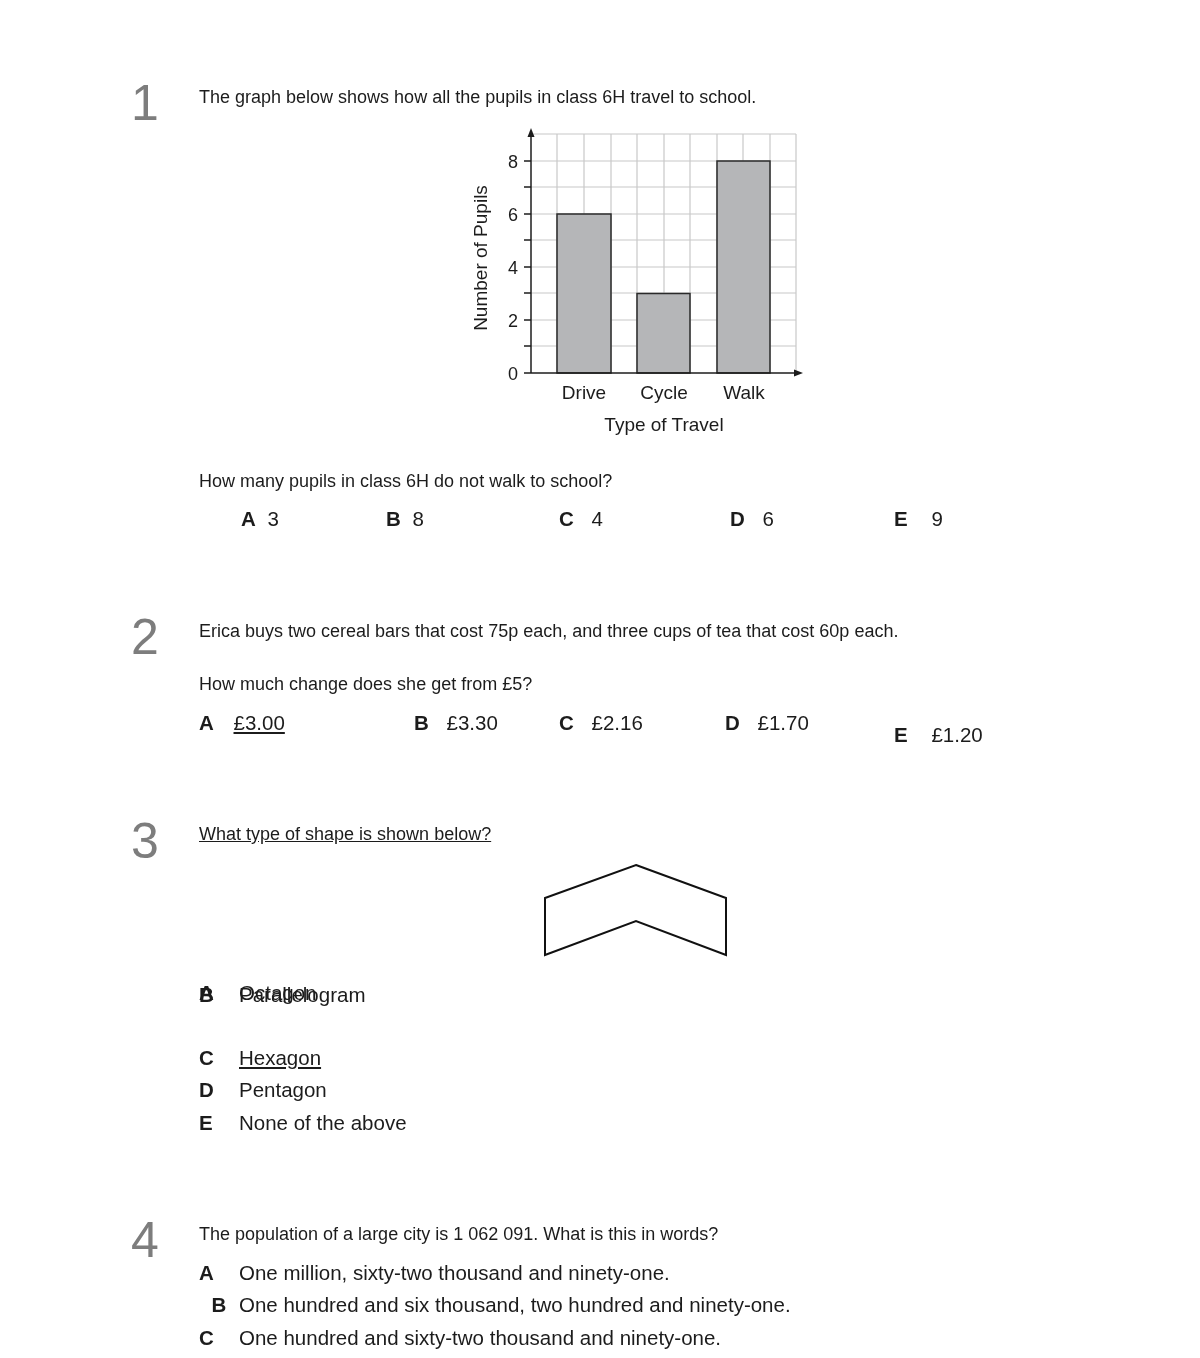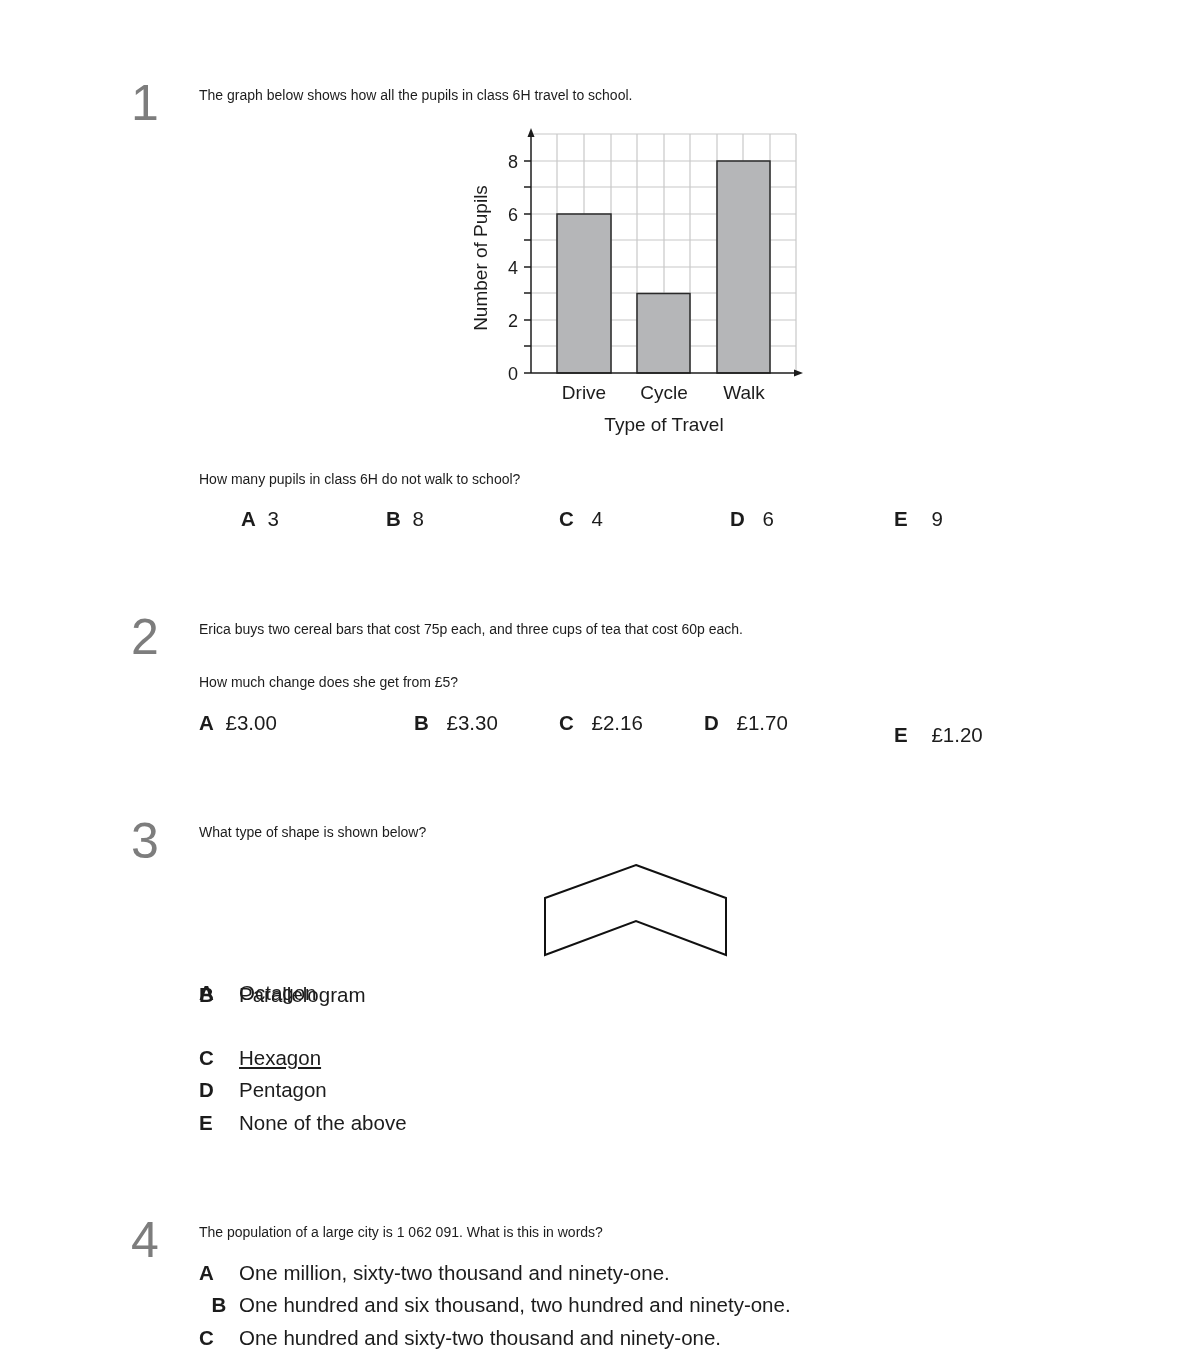--- a/index.html
+++ b/index.html
@@ -1,20 +1,20 @@
 <!DOCTYPE html>
 <html><head>
 <meta charset="utf-8">
 <style>
   html, body { margin: 0; padding: 0; background: #ffffff; }
   body { width: 1200px; height: 1358px; position: relative; overflow: hidden;
          font-family: "Liberation Sans", sans-serif; color: #1c1c1c; }
   .qnum { position: absolute; left: 131px; font-size: 50px; color: #7d7d7d;
           font-family: "Liberation Sans", sans-serif; font-weight: normal; line-height: 1; }
-  .text { position: absolute; left: 199px; font-size: 14px; line-height: 1; white-space: nowrap; }
+  .text { position: absolute; left: 199px; font-size: 18px; line-height: 1; white-space: nowrap; }
   .opt-row { position: absolute; left: 199px; font-size: 20.5px; line-height: 1; white-space: nowrap; }
   .opt { position: absolute; top: 0; white-space: nowrap; }
   .opt .letter { font-weight: bold; display: inline-block; }
   .opt .val { display: inline-block; }
   .vopt { position: absolute; left: 199px; font-size: 20.5px; line-height: 1; white-space: nowrap; }
   .vopt .letter { font-weight: bold; display: inline-block; width: 40px; }
   svg text { font-family: "Liberation Sans", sans-serif; fill: #1c1c1c; }
 </style>
 </head>
 <body>
@@ -89,29 +89,29 @@
   <div class="opt" style="left:187px;"><span class="letter">B</span> <span class="val" style="margin-left:6px;">8</span></div>
   <div class="opt" style="left:360px;"><span class="letter">C</span> <span class="val" style="margin-left:12px;">4</span></div>
   <div class="opt" style="left:531px;"><span class="letter">D</span> <span class="val" style="margin-left:12px;">6</span></div>
   <div class="opt" style="left:695px;"><span class="letter">E</span> <span class="val" style="margin-left:18px;">9</span></div>
 </div>
 
 <div class="qnum" style="top:612px;">2</div>
 <div class="text" style="top:622px;">Erica buys two cereal bars that cost 75p each, and three cups of tea that cost 60p each.</div>
 <div class="text" style="top:675px;">How much change does she get from £5?</div>
 <div class="opt-row" style="top:713px;">
-  <div class="opt" style="left:0px;"><span class="letter">A</span> <span class="val" style="margin-left:6px;">£3.00</span></div>
+  <div class="opt" style="left:0px;"><span class="letter">A</span> <span class="val" style="margin-left:14px;text-decoration:underline;">£3.00</span></div>
   <div class="opt" style="left:187px;margin-left:28px;"><span class="letter">B</span> <span class="val" style="margin-left:12px;">£3.30</span></div>
   <div class="opt" style="left:360px;"><span class="letter">C</span> <span class="val" style="margin-left:12px;">£2.16</span></div>
-  <div class="opt" style="left:505px;"><span class="letter">D</span> <span class="val" style="margin-left:12px;">£1.70</span></div>
+  <div class="opt" style="left:526px;"><span class="letter">D</span> <span class="val" style="margin-left:12px;">£1.70</span></div>
   <div class="opt" style="left:695px;margin-top:12px;"><span class="letter">E</span> <span class="val" style="margin-left:18px;">£1.20</span></div>
 </div>
 
 <div class="qnum" style="top:816px;">3</div>
-<div class="text" style="top:825px;">What type of shape is shown below?</div>
+<div class="text" style="top:825px;text-decoration:underline;">What type of shape is shown below?</div>
 <svg style="position:absolute; left:530px; top:850px;" width="210" height="120" viewBox="530 850 210 120">
   <polygon points="636,865 726,898 726,955 636,921 545,955 545,898" fill="none" stroke="#111111" stroke-width="2"></polygon>
 </svg>
 <div class="vopt" style="top:983px;"><span class="letter">A</span><span>Octagon</span></div>
 <div class="vopt" style="top:985px;"><span class="letter">B</span><span>Parallelogram</span></div>
 <div class="vopt" style="top:1048px;text-decoration:underline;"><span class="letter">C</span><span>Hexagon</span></div>
 <div class="vopt" style="top:1080px;"><span class="letter">D</span><span>Pentagon</span></div>
 <div class="vopt" style="top:1113px;"><span class="letter">E</span><span>None of the above</span></div>
 
 <div class="qnum" style="top:1215px;">4</div>

